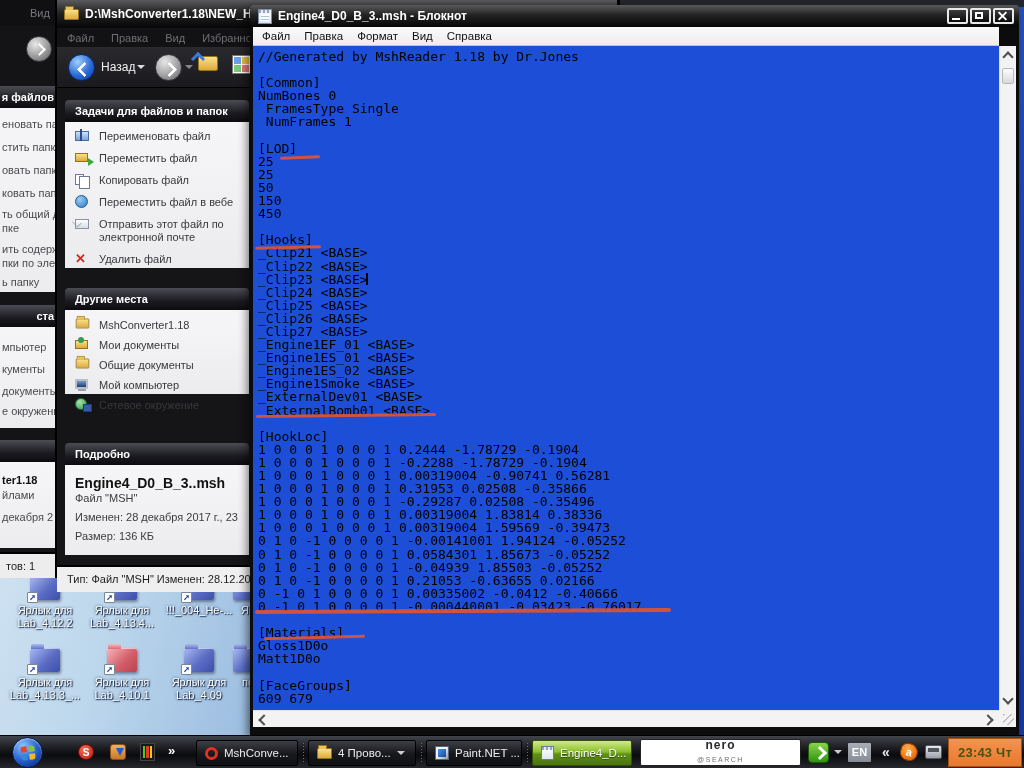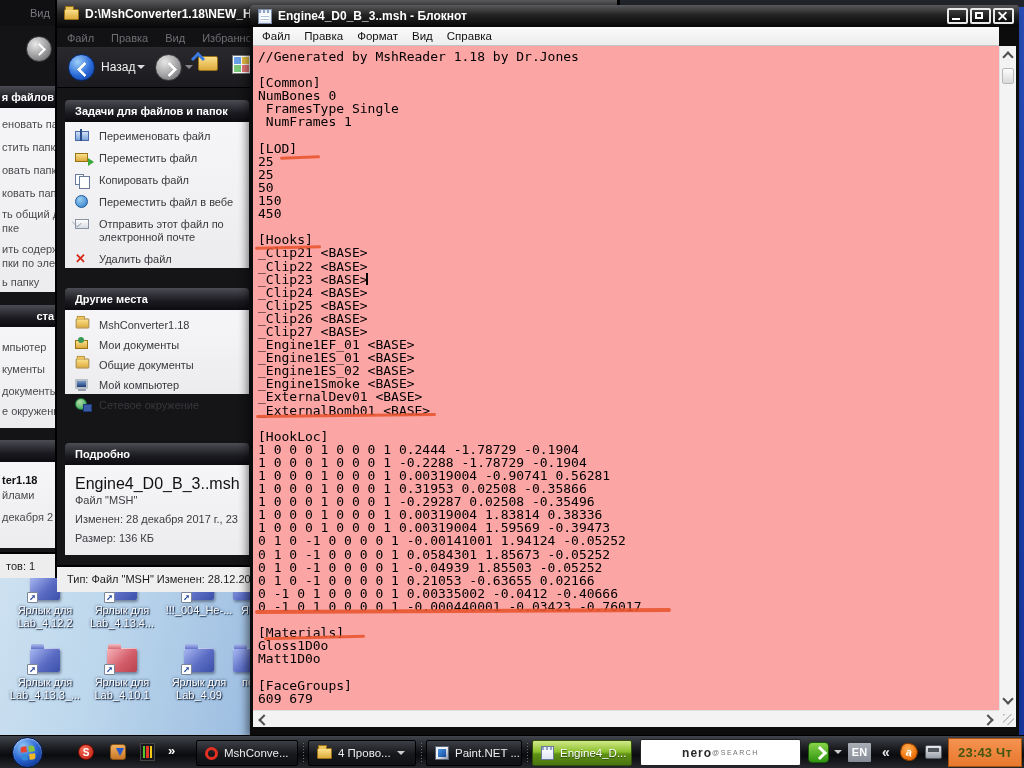--- a/index.html
+++ b/index.html
@@ -95,21 +95,21 @@
   .np-icon::after { content:""; position:absolute; left:2px; top:5px; right:2px; bottom:2px;
     background:repeating-linear-gradient(#fff 0 1px,#a9c2da 1px 2px,#fff 2px 3px); }
   .np-btns { position:absolute; right:5px; top:3px; display:flex; gap:2px; }
   .np-btn { width:21px; height:16px; background:linear-gradient(#3c3c3e,#0a0a0a); border:2px solid #e9e9e9; border-radius:2px; position:relative; }
   .np-btn .g-min { position:absolute; left:3px; bottom:2px; width:8px; height:2px; background:#fff; }
   .np-btn .g-max { position:absolute; left:3px; top:2px; width:8px; height:7px; border:2px solid #fff; }
   .np-btn .g-x1,.np-btn .g-x2 { position:absolute; left:2px; top:5px; width:11px; height:2px; background:#fff; }
   .np-btn .g-x1 { transform:rotate(45deg); } .np-btn .g-x2 { transform:rotate(-45deg); }
   .np-menu { position:absolute; left:3px; top:22px; width:746px; height:19px; background:linear-gradient(#fafafa,#ededee);
     border-bottom:1px solid #c4c4c6; display:flex; align-items:center; padding-left:9px; gap:14px; font-size:11.5px; color:#111; }
-  .np-text { position:absolute; left:3px; top:41px; width:746px; height:664px; background:#fca5a5; overflow:hidden; }
+  .np-text { position:absolute; left:3px; top:41px; width:746px; height:664px; background:#1d4ed8; overflow:hidden; }
   .np-text pre { font-family:"DejaVu Sans Mono","Liberation Mono",monospace; font-size:13px; line-height:13.1px; color:#000; padding:4px 0 0 5px; }
   .vsb { position:absolute; right:3px; top:41px; width:17px; height:664px; background:#f3f3f4; border-left:1px solid #e0e0e1; }
   .chev { width:8px; height:8px; border-left:2px solid #4f4f52; border-top:2px solid #4f4f52; }
   .vsb .up { position:absolute; left:4px; top:7px; transform:rotate(45deg); }
   .vsb .down { position:absolute; left:4px; bottom:7px; transform:rotate(225deg); }
   .vsb .thumb { position:absolute; left:2px; top:22px; width:12px; height:16px; background:linear-gradient(#fdfdfd,#d8d8da); border:1px solid #b8b8ba; border-radius:2px; }
   .hsb { position:absolute; left:3px; top:705px; width:746px; height:17px; background:#f3f3f4; border-top:1px solid #e0e0e1; }
   .hsb .left { position:absolute; left:7px; top:5px; transform:rotate(-45deg); }
   .hsb .right { position:absolute; right:7px; top:5px; transform:rotate(135deg); }
   .grip { position:absolute; right:3px; top:705px; width:17px; height:17px; background:#f3f3f4; }
@@ -137,21 +137,21 @@
   .tb-sep { position:absolute; top:7px; width:1px; height:20px; background:repeating-linear-gradient(to bottom,#6a6d74 0 1px,transparent 1px 3px); }
   .tb-btn { position:absolute; top:4px; height:26px; border-radius:2px; display:flex; align-items:center; gap:6px; padding:0 8px;
     background:linear-gradient(#3c3f46,#17181c 55%,#101114); border:1px solid #000; color:#ececee; font-size:11.5px; white-space:nowrap; overflow:hidden; }
   .tb-btn.active { background:linear-gradient(#d2e88a,#8cc02c 45%,#5e9016 55%,#4a7410); border:1px solid #33500a; color:#fff; text-shadow:0 1px 1px #2a4408; }
   .opera-ico { width:13px; height:13px; border-radius:50%; border:3.5px solid #e33022; flex:0 0 13px; }
   .pdn-ico { width:14px; height:14px; flex:0 0 14px; background:linear-gradient(135deg,#f0f2f6 45%,#8c96a8); border:1px solid #5a6476; position:relative; }
   .pdn-ico::after { content:""; position:absolute; left:2px; top:2px; width:8px; height:8px; background:linear-gradient(135deg,#4a96e8,#144a98); }
   .np-ico-s { width:13px; height:14px; flex:0 0 13px; background:linear-gradient(#fff,#dfe6f2); border:1px solid #6a7a9a; position:relative; }
   .np-ico-s::before { content:""; position:absolute; left:0; top:0; right:0; height:3px; background:repeating-linear-gradient(90deg,#93a4c2 0 2px,#e8eef8 2px 4px); }
   .nero-box { position:absolute; left:640px; top:3px; width:161px; height:27px; background:#fff; border-radius:2px; border:1px solid #222;
-    display:flex; flex-direction:row; align-items:center; justify-content:center; line-height:10px; }
+    display:flex; flex-direction:column; align-items:center; justify-content:space-between; line-height:10px; }
   .nero-l1 { font-weight:bold; font-size:12px; color:#2a2a2a; letter-spacing:1px; }
   .nero-l2 { font-size:7px; color:#707070; letter-spacing:1.5px; }
   .go-btn { position:absolute; left:808px; top:6px; width:21px; height:21px; border-radius:4px;
     background:linear-gradient(#8ad44a,#2f9410); border:1px solid #1a5c06; }
   .go-btn::after { content:""; position:absolute; left:6px; top:5px; width:7px; height:7px; border-top:3px solid #fff; border-right:3px solid #fff; transform:rotate(45deg); }
   .go-caret { position:absolute; left:834px; top:14px; }
   .lang-box { position:absolute; left:848px; top:7px; width:23px; height:19px; background:linear-gradient(#a8adb6,#878c96);
     color:#fff; font:bold 11px/19px "Liberation Sans",sans-serif; text-align:center; border-radius:1px; }
   .tray-chev { position:absolute; left:882px; top:8px; color:#e8e8e8; font-weight:bold; font-size:14px; }
   .avast-ico { position:absolute; left:900px; top:7px; width:18px; height:18px; border-radius:44% 56% 50% 50%; transform:rotate(12deg);
@@ -360,21 +360,21 @@
           </div>
         <div class="task-item" style="padding:3px 8px 3px 10px;">
             <span class="ti-ico">
               <span class="ico-net" style="display:block;"></span>
             </span>
             <span class="txt">Сетевое окружение</span>
           </div>
       </div>
       <div class="abs pane-header" style="left:8px;top:355px;width:184px;height:22px;padding-left:10px;border-radius:4px 4px 0 0;">Подробно</div>
       <div class="abs pane-box" style="left:8px;top:377px;width:184px;height:90px;padding:10px 8px 0 10px;">
-        <div style="font-weight:normal;font-size:16px;color:#111;">Engine4_D0_B_3..msh</div>
+        <div style="font-weight:bold;font-size:14px;color:#111;">Engine4_D0_B_3..msh</div>
         <div style="font-size:11px;margin-top:1px;">Файл "MSH"</div>
         <div style="font-size:11px;margin-top:7px;white-space:nowrap;">Изменен: 28 декабря 2017 г., 23</div>
         <div style="font-size:11px;margin-top:7px;">Размер: 136 КБ</div>
       </div>
     </div>
     <div class="ex-status">Тип: Файл "MSH" Изменен: 28.12.2017</div>
   </div>
 
   <div class="notepad">
     <div class="np-title titlebar-dark">

